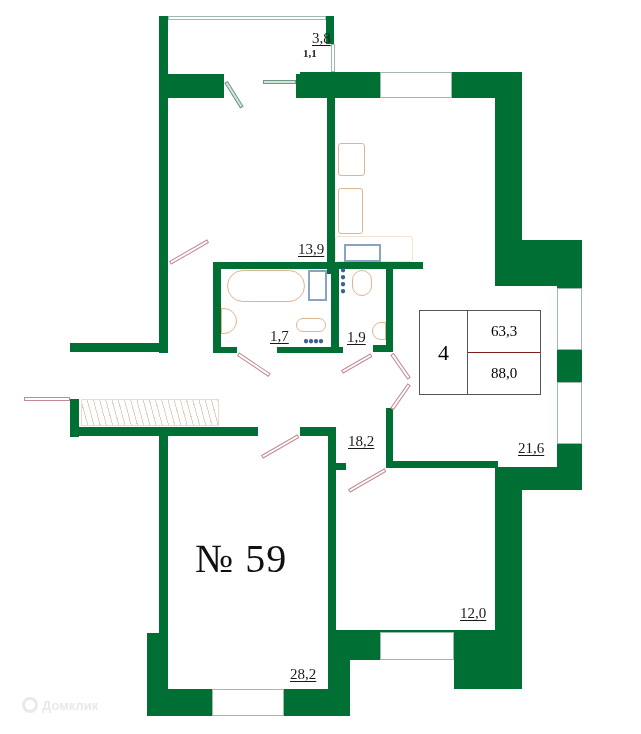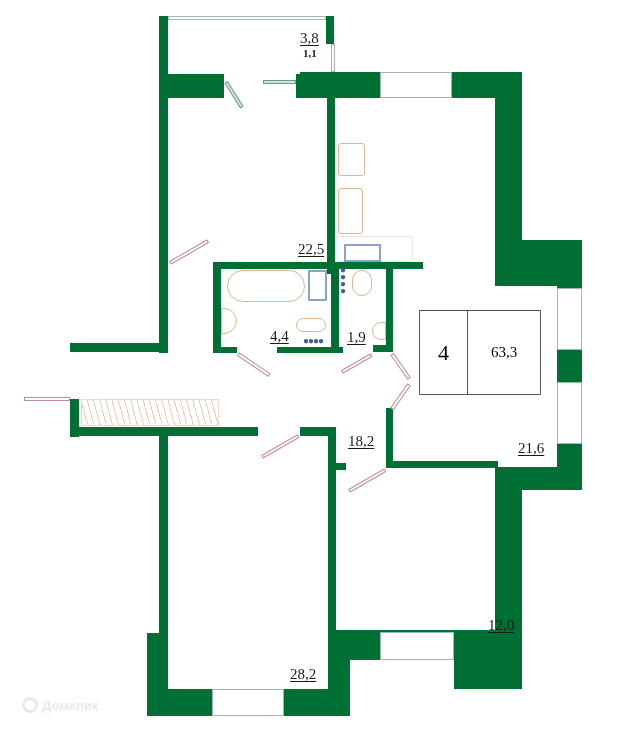--- a/index.html
+++ b/index.html
@@ -97,35 +97,37 @@
   <div class="gdoor" style="left:263px;top:80px;width:33px;"></div>
   <div class="door" style="left:170px;top:261px;width:44px;transform:rotate(-30deg);"></div>
   <div class="door" style="left:238px;top:352px;width:38px;transform:rotate(34deg);"></div>
   <div class="door" style="left:342px;top:370px;width:34px;transform:rotate(-30deg);"></div>
   <div class="door" style="left:392px;top:352px;width:30px;transform:rotate(55deg);"></div>
   <div class="door" style="left:392px;top:407px;width:30px;transform:rotate(-55deg);"></div>
   <div class="door" style="left:24px;top:397px;width:46px;"></div>
   <div class="door" style="left:262px;top:455px;width:42px;transform:rotate(-30deg);"></div>
   <div class="door" style="left:349px;top:489px;width:42px;transform:rotate(-30deg);"></div>
 
-  <div class="label" style="left:300px;top:30px;">3,8</div>
+  <div class="label" style="left:312px;top:30px;">3,8</div>
   <div class="label-plain" style="left:303px;top:47px;">1,1</div>
-  <div class="label" style="left:298px;top:241px;">22,5</div>
-  <div class="label" style="left:270px;top:328px;">4,4</div>
+  <div class="label" style="left:298px;top:241px;">13,9</div>
+  <div class="label" style="left:270px;top:328px;">1,7</div>
   <div class="label" style="left:347px;top:329px;">1,9</div>
   <div class="label" style="left:348px;top:433px;">18,2</div>
   <div class="label" style="left:518px;top:440px;">21,6</div>
-  <div class="label" style="left:488px;top:605px;margin-top:12px;">12,0</div>
+  <div class="label" style="left:460px;top:605px;">12,0</div>
   <div class="label" style="left:290px;top:666px;">28,2</div>
 
+  <div class="apt-no">№ 59</div>
 
   <div class="info">
     <div class="rooms">4</div>
     <div class="areas">
       <div>63,3</div>
+      <div>88,0</div>
     </div>
   </div>
 
   <div class="watermark">
     <span class="wm-circle"></span>
     <span>Домклик</span>
   </div>
 </div>
 
 </body></html>

